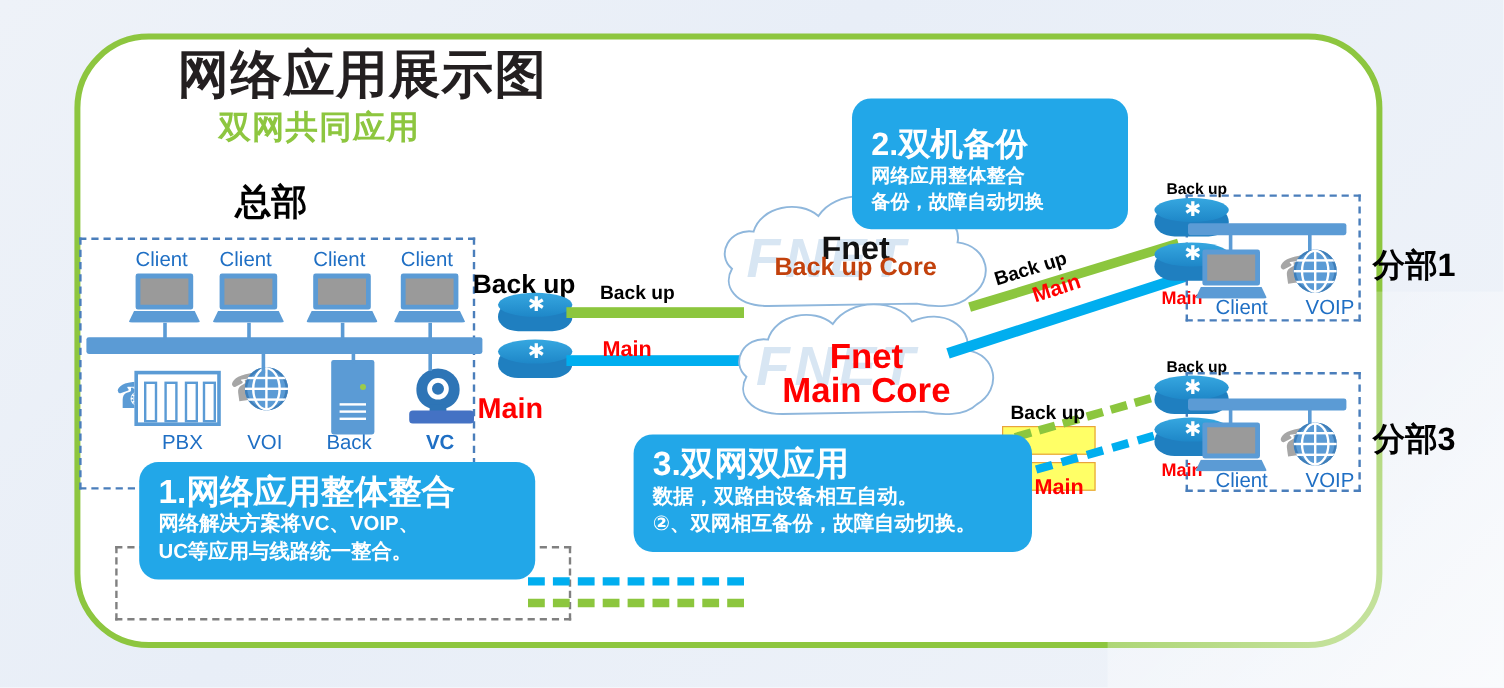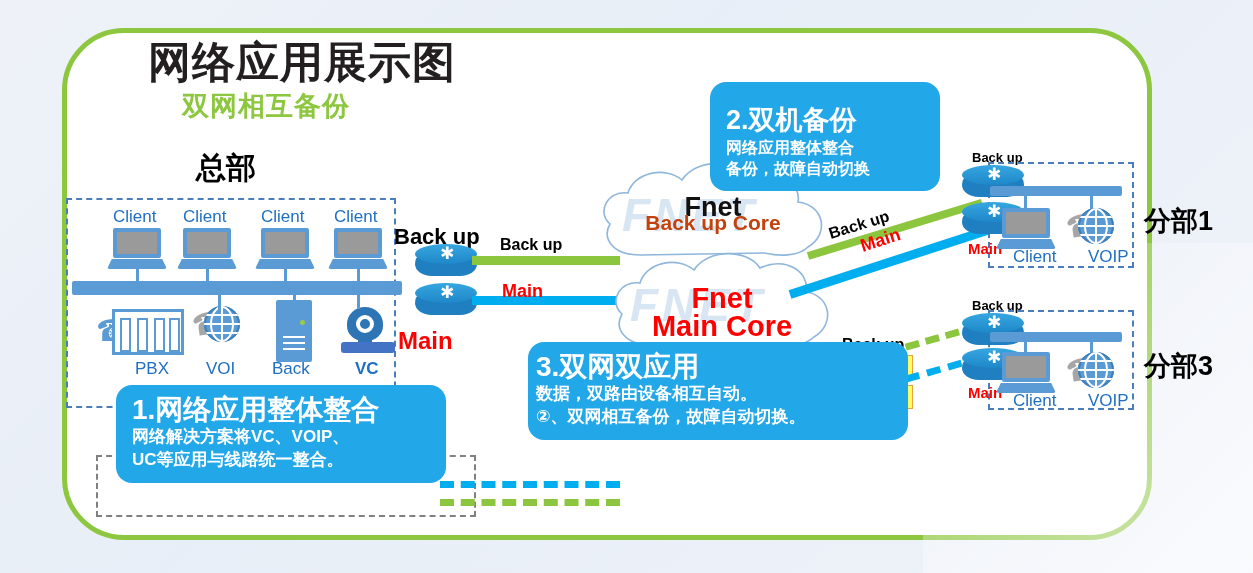--- a/index.html
+++ b/index.html
@@ -162,21 +162,21 @@
 </style>
 </head>
 <body>
 
 <div id="stage">
 
   <div class="frame"></div>
   <div class="bg-sheen"></div>
 
   <div class="title">网络应用展示图</div>
-  <div class="subtitle">双网相互备份</div>
+  <div class="subtitle">双网共同应用</div>
 
   <div class="hq-title">总部</div>
   <div class="dashzone" style="left:66px;top:198px;width:330px;height:210px;"></div>
 
   <div class="bus" style="left:72px;top:281px;width:330px;height:14px;"></div>
 
   <div class="laptop" style="left:107px;top:228px;">
     <div class="screen"></div>
       <div class="base"></div>
   </div>
@@ -371,19 +371,19 @@
     <div class="cb">网络解决方案将VC、VOIP、</div>
     <div class="cb">UC等应用与线路统一整合。</div>
   </div>
 
   <div class="callout c2" style="left:710px;top:82px;width:230px;">
     <div class="ch">2.双机备份</div>
     <div class="cb">网络应用整体整合</div>
     <div class="cb">备份，故障自动切换</div>
   </div>
 
-  <div class="callout c3" style="left:528px;top:342px;width:380px;padding-left:8px;">
+  <div class="callout c3" style="left:528px;top:362px;width:332px;">
     <div class="ch">3.双网双应用</div>
     <div class="cb">数据，双路由设备相互自动。</div>
     <div class="cb">②、双网相互备份，故障自动切换。</div>
   </div>
 
 </div>
 
 </body></html>

